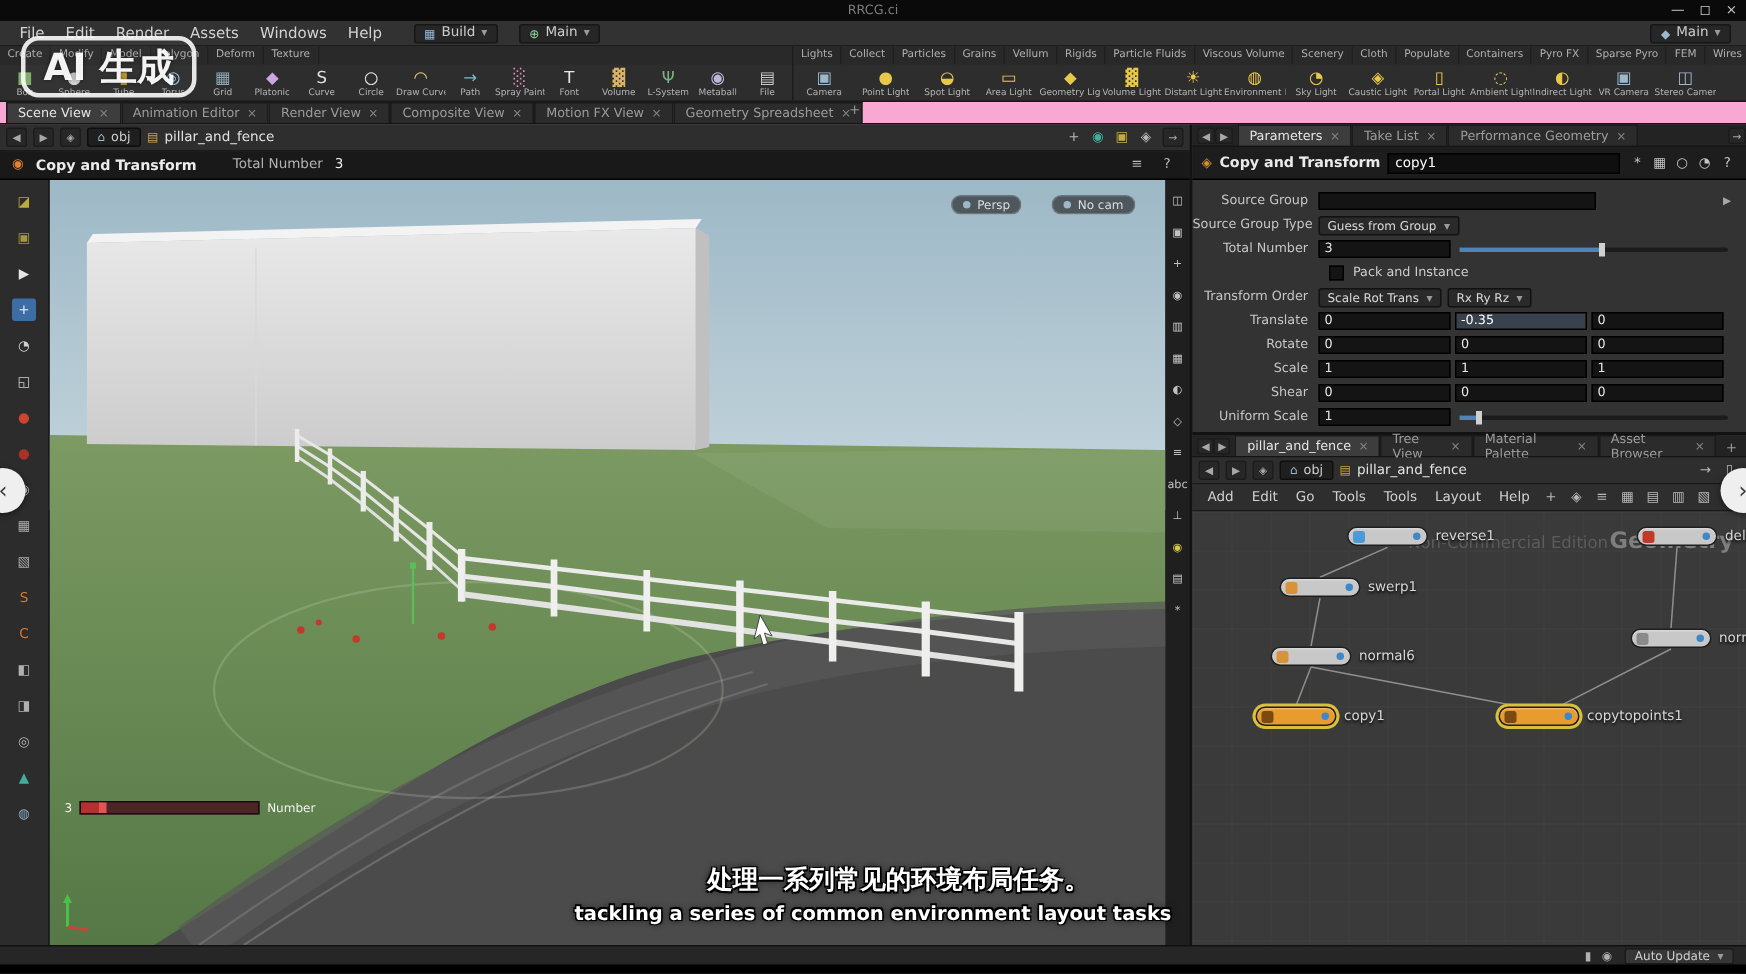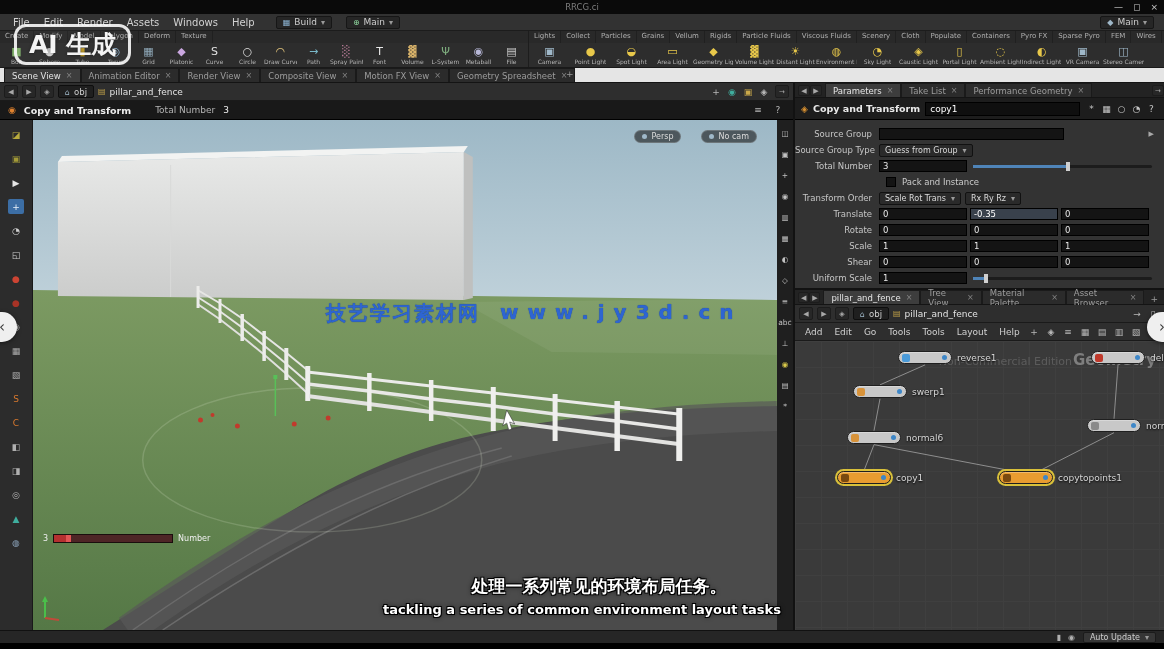--- a/index.html
+++ b/index.html
@@ -32,21 +32,21 @@
   .shelf-tabs { height:12px; display:flex; background:#292929; overflow:hidden; }
   .shelf-tab { font-size:7px; color:#b0b0b0; padding:1px 5px; border-right:1px solid #202020; white-space:nowrap; }
   .shelf-tools { flex:1; display:flex; align-items:center; overflow:hidden; }
   .shelf-tool { display:flex; flex-direction:column; align-items:center; justify-content:center; flex:0 0 auto; }
   .shelf-set.left .shelf-tool { width:33px; }
   .shelf-set.right .shelf-tool { width:41px; }
   .sicon { font-size:11px; line-height:12px; }
   .slabel { font-size:6px; color:#b4b4b4; max-width:100%; overflow:hidden; white-space:nowrap; }
 
   
-  .pane-tabs { position:absolute; left:0; top:68px; width:100%; height:15px; background:#e5e5e5;
+  .pane-tabs { position:absolute; left:0; top:68px; width:100%; height:15px; background:#f9a8d4;
     border-bottom:1px solid #141414; display:flex; align-items:center; padding-left:4px; }
   .ptab { display:flex; align-items:center; gap:5px; font-size:8.5px; color:#9c9c9c; background:#2b2b2b;
     border:1px solid #1a1a1a; border-bottom:none; padding:1px 7px; height:14px; }
   .ptab.active { background:#3d3d3d; color:#e4e4e4; }
   .ptab .tclose { font-size:8px; color:#858585; }
   .ptab-add { font-size:9px; color:#9a9a9a; padding:0 6px; }
 
   
   .main { position:absolute; left:0; top:83px; width:100%; height:547px; display:flex; }
   .left-pane { width:795px; display:flex; flex-direction:column; border-right:2px solid #121212; }
@@ -325,21 +325,21 @@
     <div class="shelf-set right">
       <div class="shelf-tabs">
 
       <span class="shelf-tab">Lights</span>
           <span class="shelf-tab">Collect</span>
           <span class="shelf-tab">Particles</span>
           <span class="shelf-tab">Grains</span>
           <span class="shelf-tab">Vellum</span>
           <span class="shelf-tab">Rigids</span>
           <span class="shelf-tab">Particle Fluids</span>
-          <span class="shelf-tab">Viscous Fluids</span>
+          <span class="shelf-tab">Viscous Volume</span>
           <span class="shelf-tab">Scenery</span>
           <span class="shelf-tab">Cloth</span>
           <span class="shelf-tab">Populate</span>
           <span class="shelf-tab">Containers</span>
           <span class="shelf-tab">Pyro FX</span>
           <span class="shelf-tab">Sparse Pyro</span>
           <span class="shelf-tab">FEM</span>
           <span class="shelf-tab">Wires</span>
           <span class="shelf-tab">Crowds</span>
         </div>
@@ -951,21 +951,17 @@
         </div>
       <span class="bb-chip">
         <span>Auto Update</span>
           <span class="caret"></span>
       </span>
     </div>
   </div>
   <div class="letterbox"></div>
 
   <div class="ai-badge">AI 生成</div>
-  <div class="site-watermark">
-    <span class="wm-name">技艺学习素材网</span>
-    <span class="wm-url">www.jy3d.cn</span>
-  </div>
   <div class="subtitle zh">处理一系列常见的环境布局任务。</div>
   <div class="subtitle en">tackling a series of common environment layout tasks</div>
   <div class="edge-nav left">‹</div>
   <div class="edge-nav right">›</div>
 </div>
 
 </body></html>

